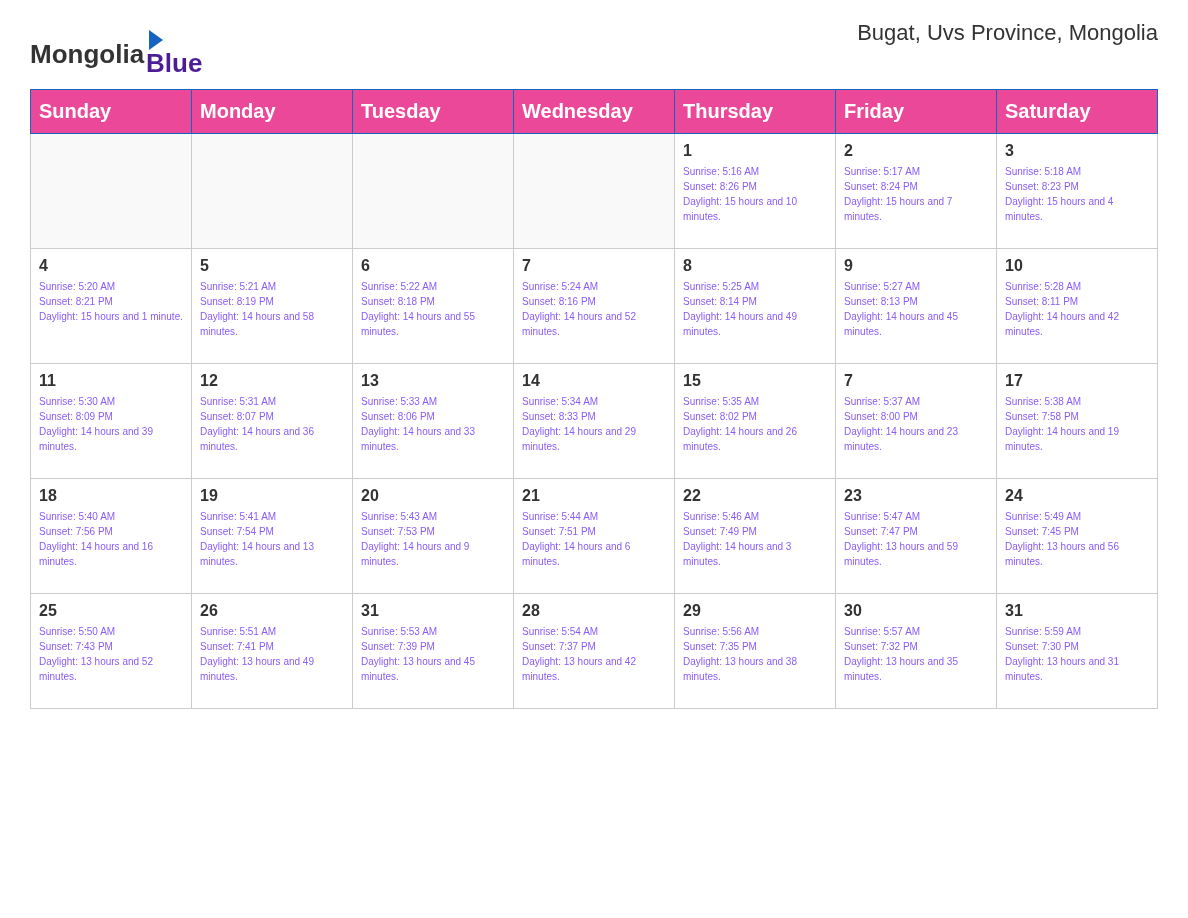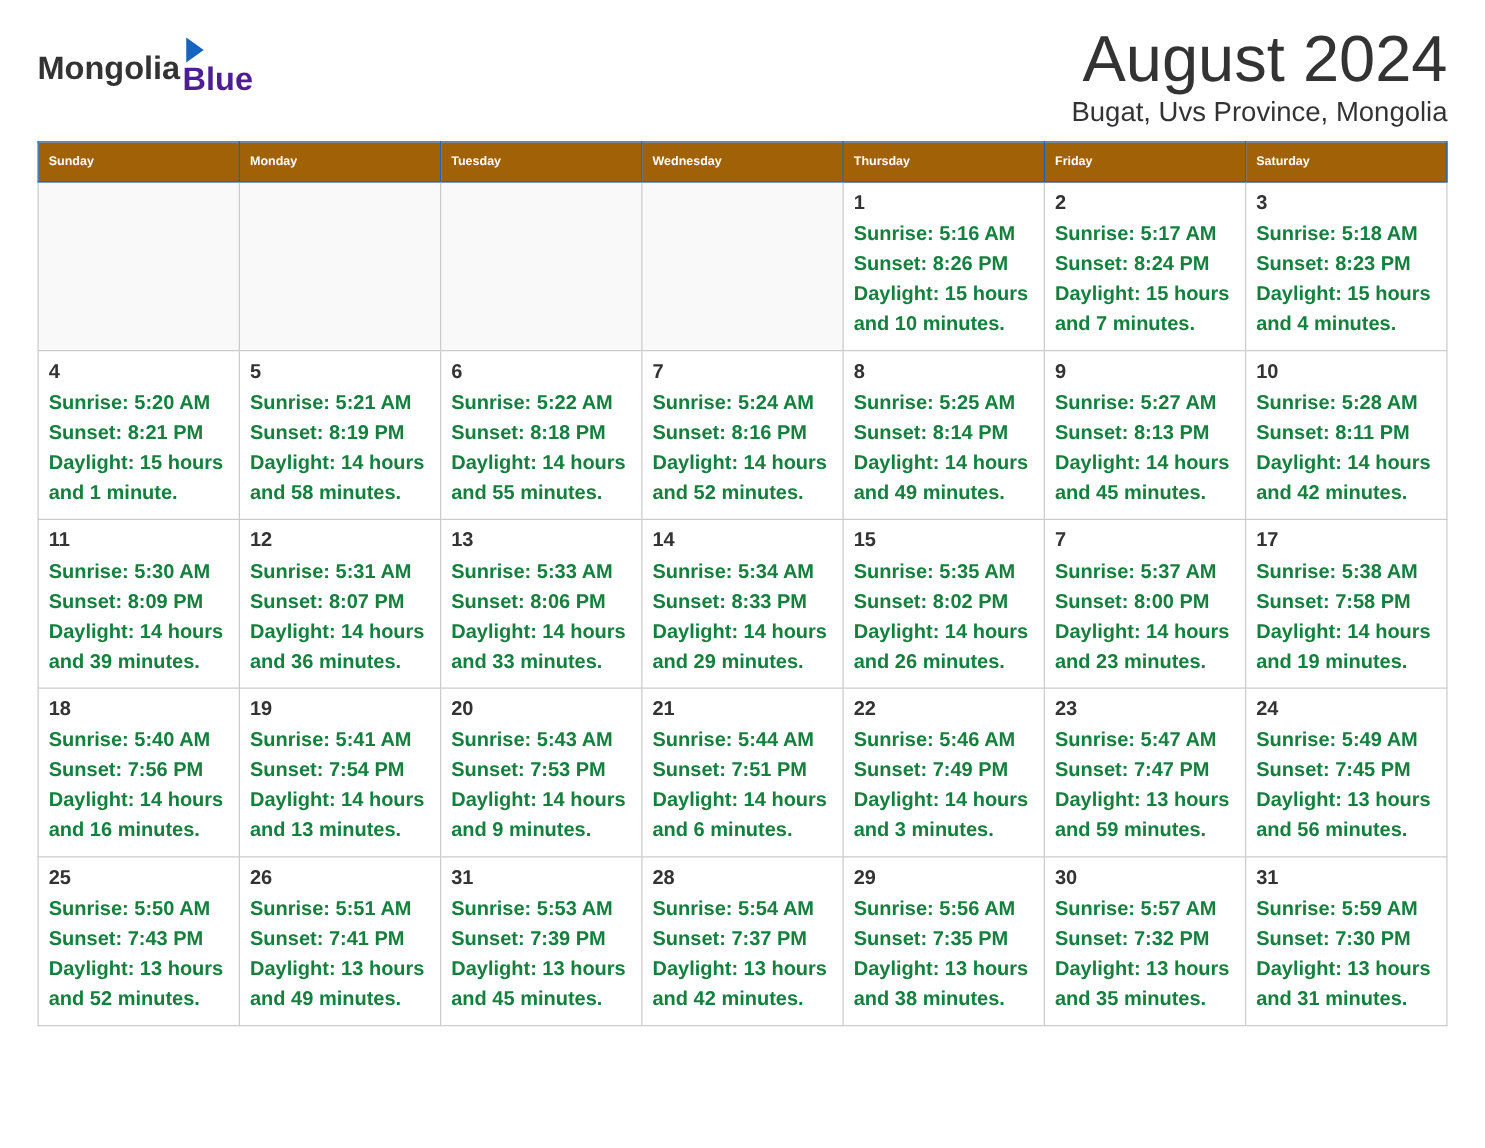--- a/index.html
+++ b/index.html
@@ -53,47 +53,46 @@
       font-size: 22px;
       color: #333;
       font-weight: normal;
     }
     .calendar {
       width: 100%;
       border-collapse: collapse;
       margin-top: 8px;
     }
     .calendar th {
-      background-color: #a16207;
+      background-color: #ec4899;
       color: #ffffff;
-      font-size: 10px;
+      font-size: 20px;
       font-weight: bold;
       padding: 10px 8px;
       text-align: left;
       border: 1px solid #1565c0;
     }
     .calendar td {
       border: 1px solid #cccccc;
       vertical-align: top;
       padding: 8px;
       width: 14.28%;
       min-height: 110px;
     }
     .day-number {
       font-size: 16px;
       font-weight: bold;
       color: #333;
       display: block;
       margin-bottom: 4px;
     }
     .day-info {
-      font-size: 16px;
-      color: #15803d;
+      font-size: 10px;
+      color: #8b5cf6;
       line-height: 1.5;
-      font-weight: bold;
     }
     .empty-cell {
       background: #f9f9f9;
     }
     .calendar tr td {
       height: 115px;
     }
   </style>
 </head>
 <body>
@@ -102,21 +101,20 @@
   <div class="logo">
     <span class="logo-text-general">Mongolia</span>
     <div style="display:flex;flex-direction:column;align-items:flex-start;margin-left:2px;">
       <div style="display:flex;align-items:center;">
         <div class="logo-arrow"></div>
       </div>
       <span class="logo-text-blue" style="margin-top:-8px;">Blue</span>
     </div>
   </div>
   <div class="title-area">
-    <div class="month-title">August 2024</div>
     <div class="location-title">Bugat, Uvs Province, Mongolia</div>
   </div>
 </div>
 
 <table class="calendar">
   <thead>
     <tr>
     <th>Sunday</th>
         <th>Monday</th>
         <th>Tuesday</th>

